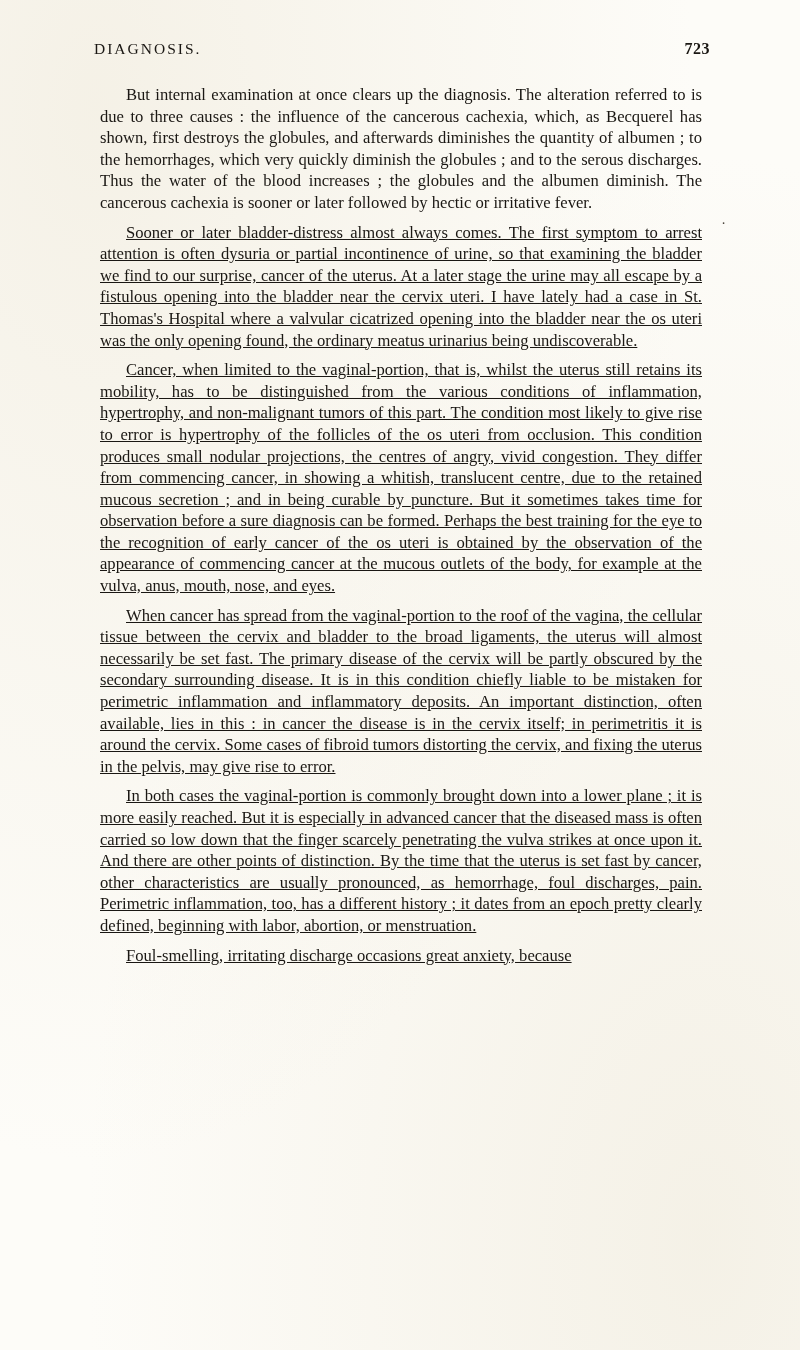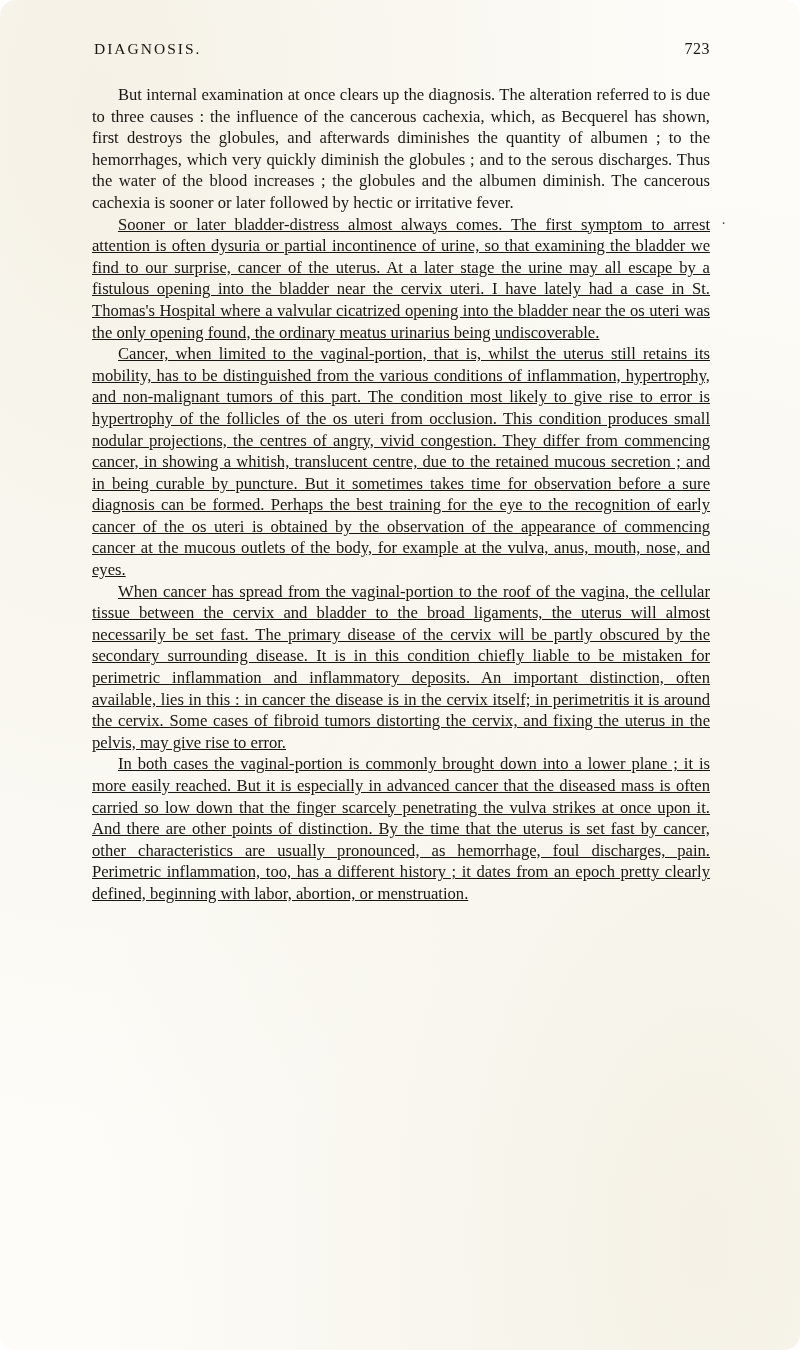--- a/index.html
+++ b/index.html
@@ -17,21 +17,20 @@
   }
   .page {
     position: absolute;
     top: 0; left: 0;
     width: 800px;
     height: 1350px;
     background: #fdfcf8;
     background-image:
       radial-gradient(ellipse at 12% 8%, rgba(238,232,216,0.55) 0%, rgba(253,252,248,0) 60%),
       radial-gradient(ellipse at 88% 92%, rgba(236,230,213,0.5) 0%, rgba(253,252,248,0) 62%);
-    border-radius: 16px;
   }
   .content {
     position: absolute;
     left: 92px;
     top: 40px;
     width: 618px;
   }
   .running-head {
     display: flex;
     justify-content: space-between;
@@ -41,23 +40,24 @@
     margin-bottom: 26px;
     padding-left: 2px;
   }
   .running-head .head-title {
     font-variant: small-caps;
     letter-spacing: 2.0px;
   }
   .running-head .folio {
     letter-spacing: 0.5px;
     font-size: 16px;
+    font-weight: bold;
   }
   p {
-    margin: 0;
+    margin: 8px;
     font-size: 16.6px;
     line-height: 21.6px;
     text-align: justify;
     text-justify: inter-word;
     text-indent: 26px;
     hyphens: manual;
   }
   p + p { margin-top: 0; text-decoration: underline; }
   .marginal-tick {
     position: absolute;
@@ -76,16 +76,17 @@
     <div class="running-head">
       <span class="head-title">DIAGNOSIS.</span>
       <span class="folio">723</span>
     </div>
 
     <p>But internal examination at once clears up the diagnosis. The alteration referred to is due to three causes : the influence of the cancerous cachexia, which, as Becquerel has shown, first destroys the globules, and afterwards diminishes the quantity of albumen ; to the hemorrhages, which very quickly diminish the globules ; and to the serous discharges. Thus the water of the blood increases ; the globules and the albumen diminish. The cancerous cachexia is sooner or later followed by hectic or irritative fever.</p>
     <p>Sooner or later bladder-distress almost always comes. The first symptom to arrest attention is often dysuria or partial incontinence of urine, so that examining the bladder we find to our surprise, cancer of the uterus. At a later stage the urine may all escape by a fistulous opening into the bladder near the cervix uteri. I have lately had a case in St. Thomas's Hospital where a valvular cicatrized opening into the bladder near the os uteri was the only opening found, the ordinary meatus urinarius being undiscoverable.</p>
     <p>Cancer, when limited to the vaginal-portion, that is, whilst the uterus still retains its mobility, has to be distinguished from the various conditions of inflammation, hypertrophy, and non-malignant tumors of this part. The condition most likely to give rise to error is hypertrophy of the follicles of the os uteri from occlusion. This condition produces small nodular projections, the centres of angry, vivid congestion. They differ from commencing cancer, in showing a whitish, translucent centre, due to the retained mucous secretion ; and in being curable by puncture. But it sometimes takes time for observation before a sure diagnosis can be formed. Perhaps the best training for the eye to the recognition of early cancer of the os uteri is obtained by the observation of the appearance of commencing cancer at the mucous outlets of the body, for example at the vulva, anus, mouth, nose, and eyes.</p>
     <p>When cancer has spread from the vaginal-portion to the roof of the vagina, the cellular tissue between the cervix and bladder to the broad ligaments, the uterus will almost necessarily be set fast. The primary disease of the cervix will be partly obscured by the secondary surrounding disease. It is in this condition chiefly liable to be mistaken for perimetric inflammation and inflammatory deposits. An important distinction, often available, lies in this : in cancer the disease is in the cervix itself; in perimetritis it is around the cervix. Some cases of fibroid tumors distorting the cervix, and fixing the uterus in the pelvis, may give rise to error.</p>
     <p>In both cases the vaginal-portion is commonly brought down into a lower plane ; it is more easily reached. But it is especially in advanced cancer that the diseased mass is often carried so low down that the finger scarcely penetrating the vulva strikes at once upon it. And there are other points of distinction. By the time that the uterus is set fast by cancer, other characteristics are usually pronounced, as hemorrhage, foul discharges, pain. Perimetric inflammation, too, has a different history ; it dates from an epoch pretty clearly defined, beginning with labor, abortion, or menstruation.</p>
+    <p>Foul-smelling, irritating discharge occasions great anxiety, because</p>
 
     <span class="marginal-tick">·</span>
   </div>
 </div>
 
 </body></html>

